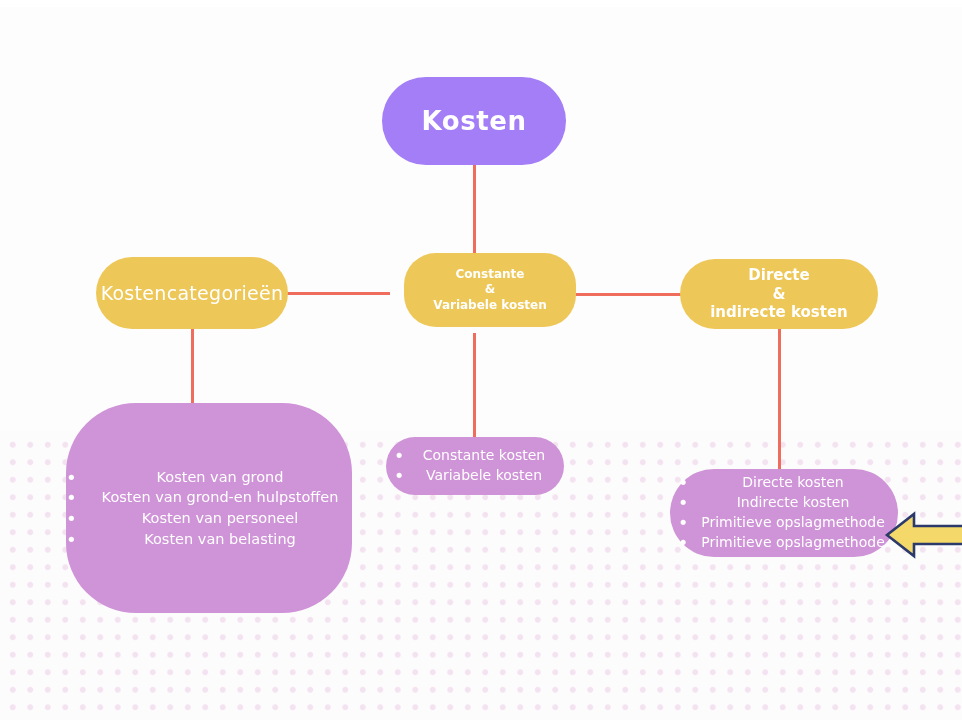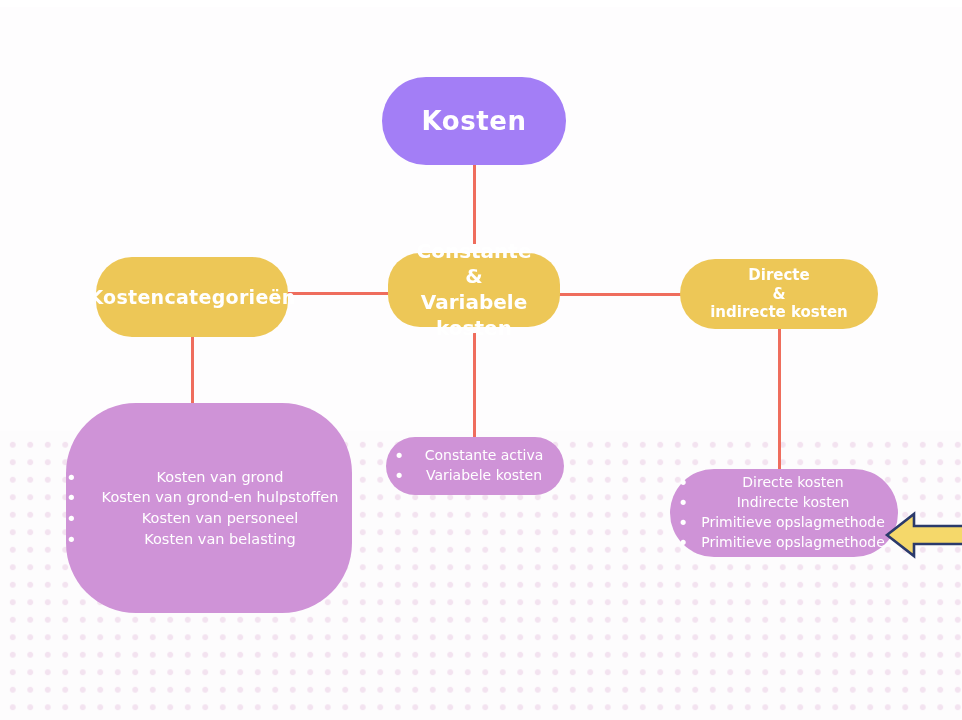--- a/index.html
+++ b/index.html
@@ -68,36 +68,36 @@
     border-radius: 44px;
     font-size: 26px;
     font-weight: bold;
     letter-spacing: 0.6px;
   }
 
   .node-cat {
     left: 96px;
     top: 250px;
     width: 192px;
-    height: 80px;
+    height: 72px;
     background: #edc757;
     border-radius: 36px;
     font-size: 19px;
-    font-weight: bold;
+    font-weight: normal;
     letter-spacing: 0.3px;
   }
 
   .node-cv {
-    left: 388px;
+    left: 404px;
     top: 246px;
     width: 172px;
     height: 74px;
     background: #edc757;
     border-radius: 32px;
-    font-size: 20px;
+    font-size: 12px;
     font-weight: bold;
     line-height: 1.28;
   }
 
   .node-di {
     left: 680px;
     top: 252px;
     width: 198px;
     height: 70px;
     background: #edc757;
@@ -224,21 +224,21 @@
     <ul>
       <li>Kosten van grond</li>
       <li>Kosten van grond-en hulpstoffen</li>
       <li>Kosten van personeel</li>
       <li>Kosten van belasting</li>
     </ul>
   </div>
 
   <div class="listbox list-cv" style="background: rgb(207, 147, 215);">
     <ul>
-      <li>Constante activa</li>
+      <li>Constante kosten</li>
       <li>Variabele kosten</li>
     </ul>
   </div>
 
   <div class="listbox list-di" style="background: rgb(207, 147, 215); justify-content: center;">
     <ul>
       <li>Directe kosten</li>
       <li>Indirecte kosten</li>
       <li>Primitieve opslagmethode</li>
       <li>Primitieve opslagmethode</li>

